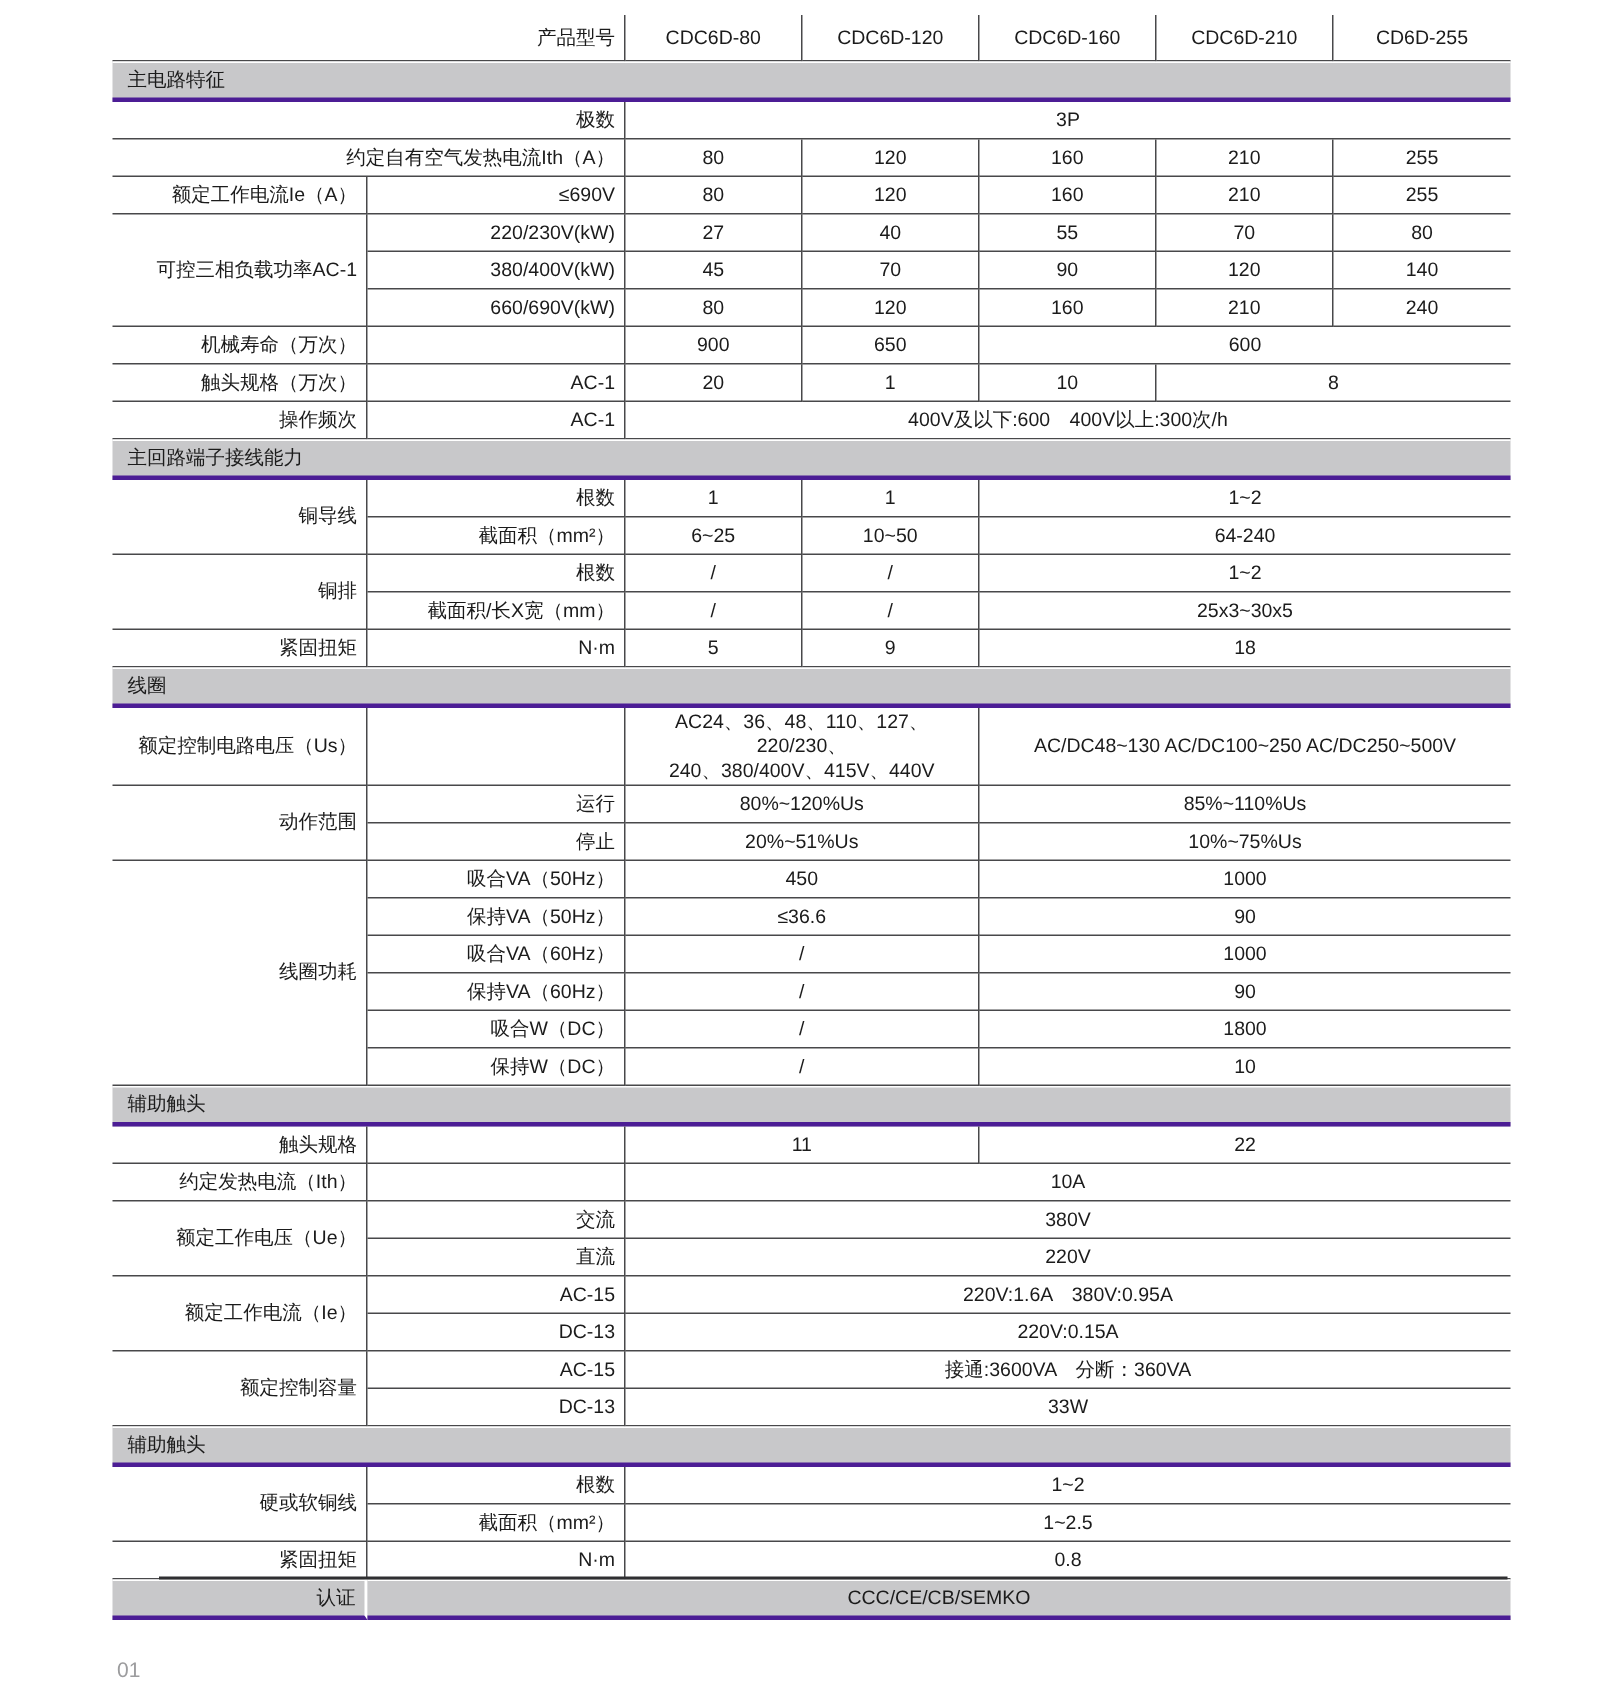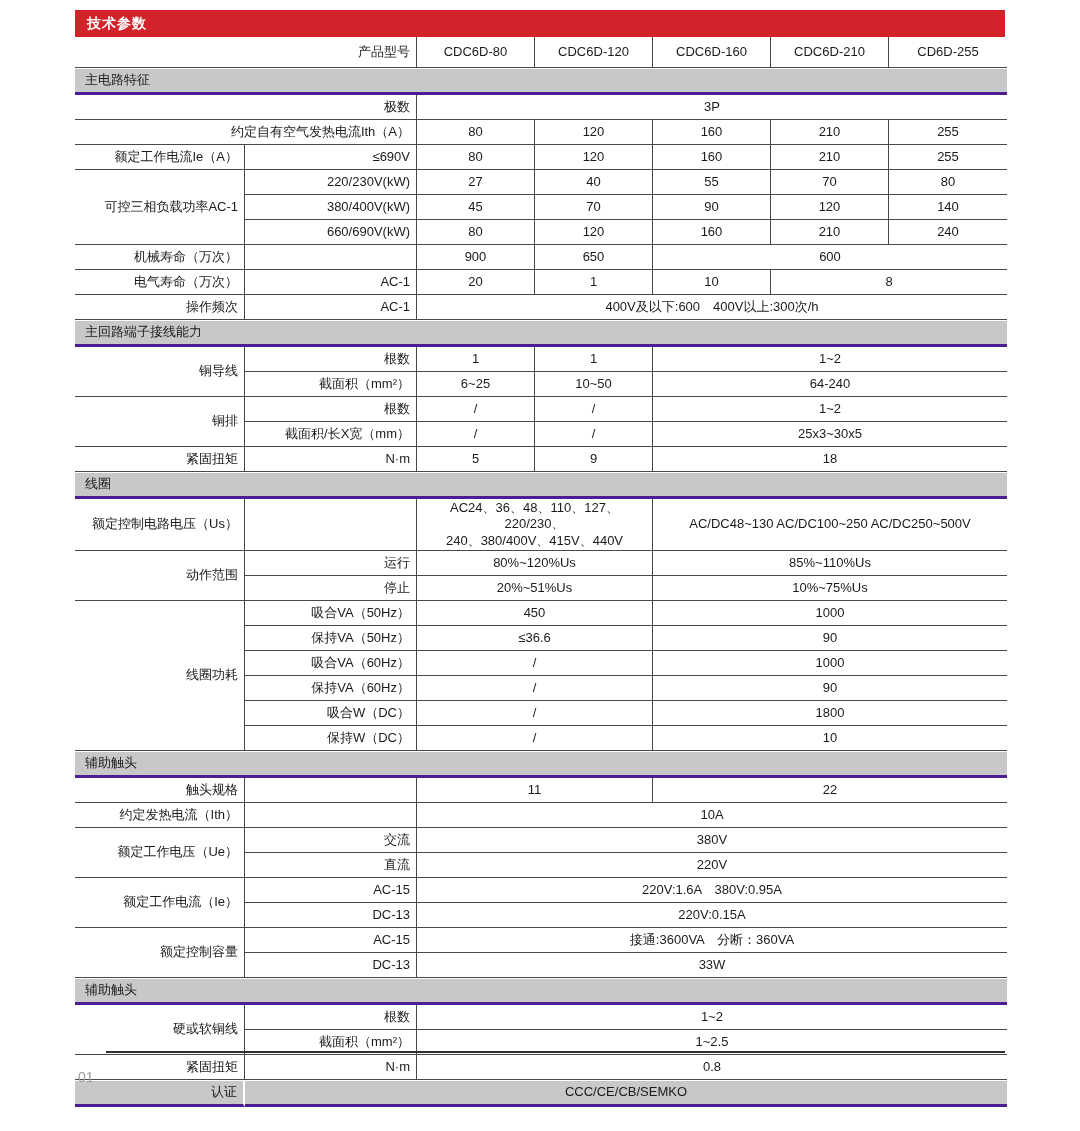--- a/index.html
+++ b/index.html
@@ -28,35 +28,32 @@
   table.spec td.label { text-align:right; padding-left:10px; white-space:normal; }
   tr.models td { height:28px; }
   tr.section td, tr.cert td {
     background:#c8c8ca; border-right:none;
     border-top:1px solid #ffffff; border-bottom:3px solid #4c1d95;
     height:21px;
   }
   tr.section td { text-align:left; padding-left:10px; }
   tr.cert td:first-child { border-right:2px solid #ffffff; }
   .pagenum {
-    position:absolute; left:78px; top:1069px;
+    position:absolute; left:78px; top:1105px;
     font-size:14px; color:#9c9c9e;
   }
   .rule {
     position:absolute; left:106px; top:1051px;
     width:899px; height:2px; background:#2f2f31;
   }
 </style>
 </head>
 <body>
 
 <div class="sheet">
-  <div class="titlebar">
-    <span>技术参数</span>
-  </div>
   <table class="spec">
     <colgroup>
       <col style="width:170px">
         <col style="width:172px">
       <col style="width:118px">
         <col style="width:118px">
         <col style="width:118px">
       <col style="width:118px">
         <col style="width:118px">
     </colgroup>
@@ -119,21 +116,21 @@
           <td>240</td>
         </tr>
         <tr>
           <td class="label">机械寿命（万次）</td>
           <td class="label"></td>
           <td>900</td>
           <td>650</td>
           <td colspan="3">600</td>
         </tr>
         <tr>
-          <td class="label">电气寿命（万次）</td>
+          <td class="label">触头规格（万次）</td>
           <td class="label">AC-1</td>
           <td>20</td>
           <td>1</td>
           <td>10</td>
           <td colspan="2">8</td>
         </tr>
         <tr>
           <td class="label">操作频次</td>
           <td class="label">AC-1</td>
           <td colspan="5">400V及以下:600　400V以上:300次/h</td>

